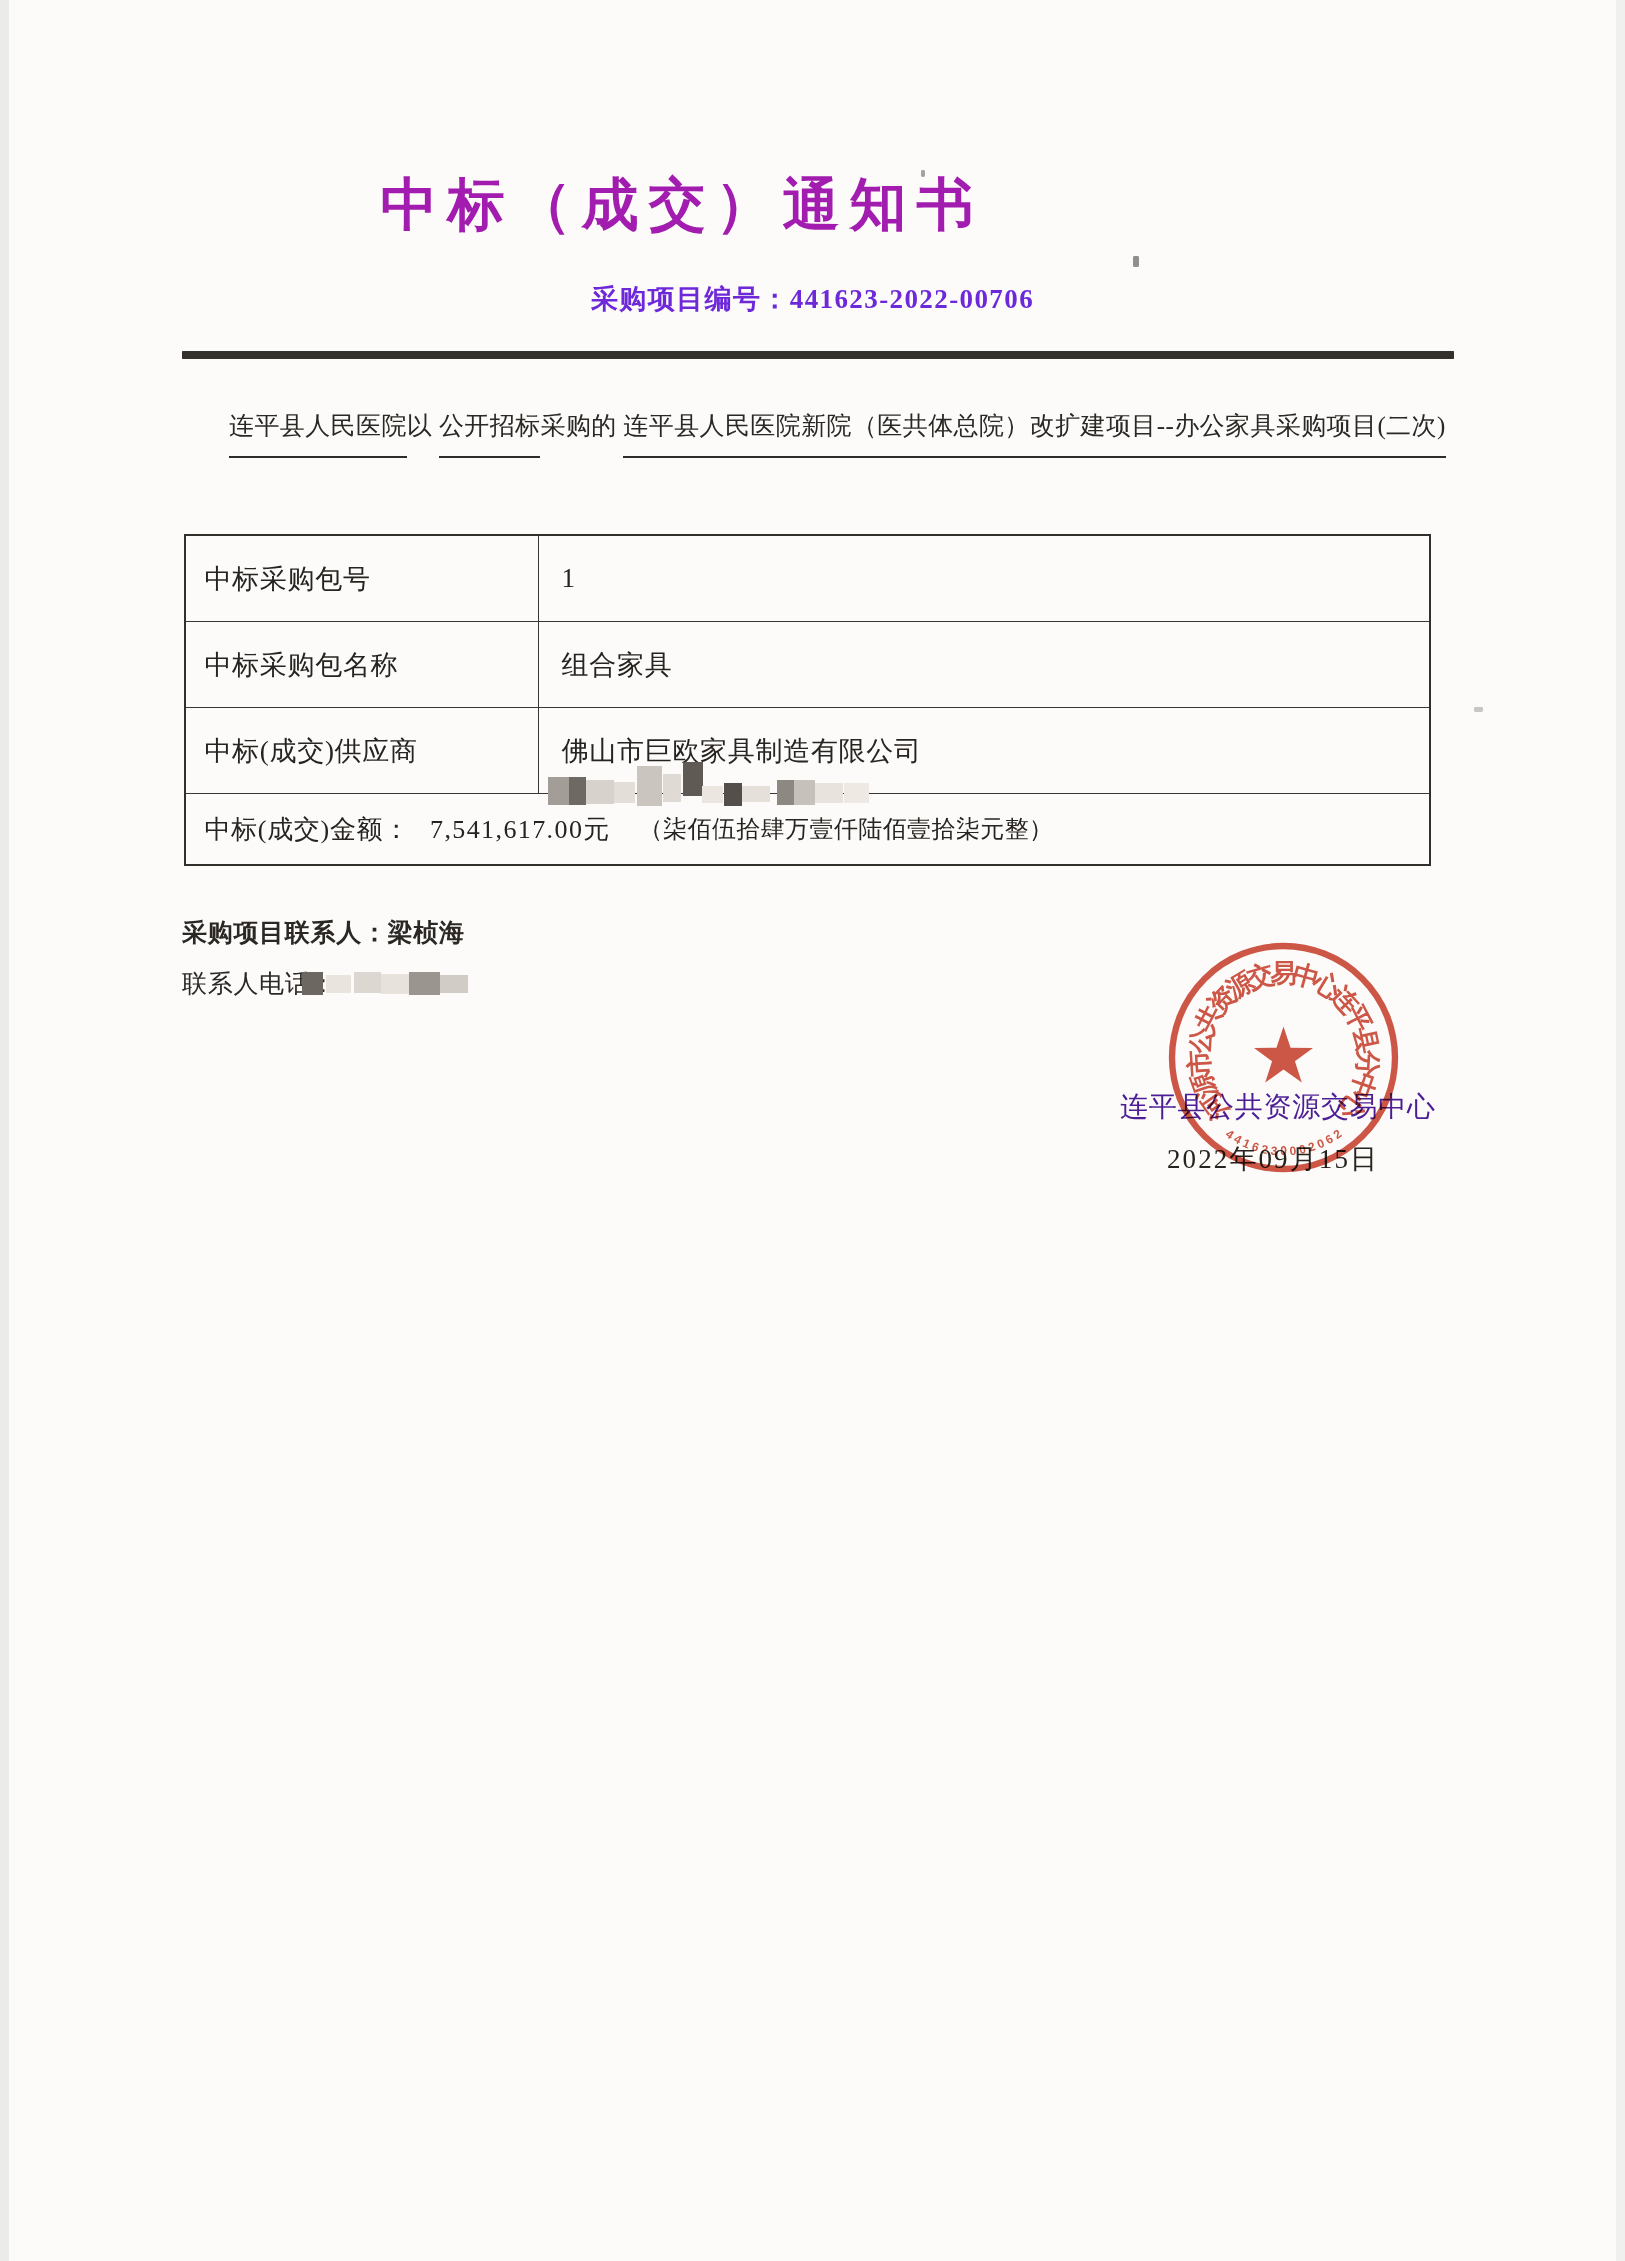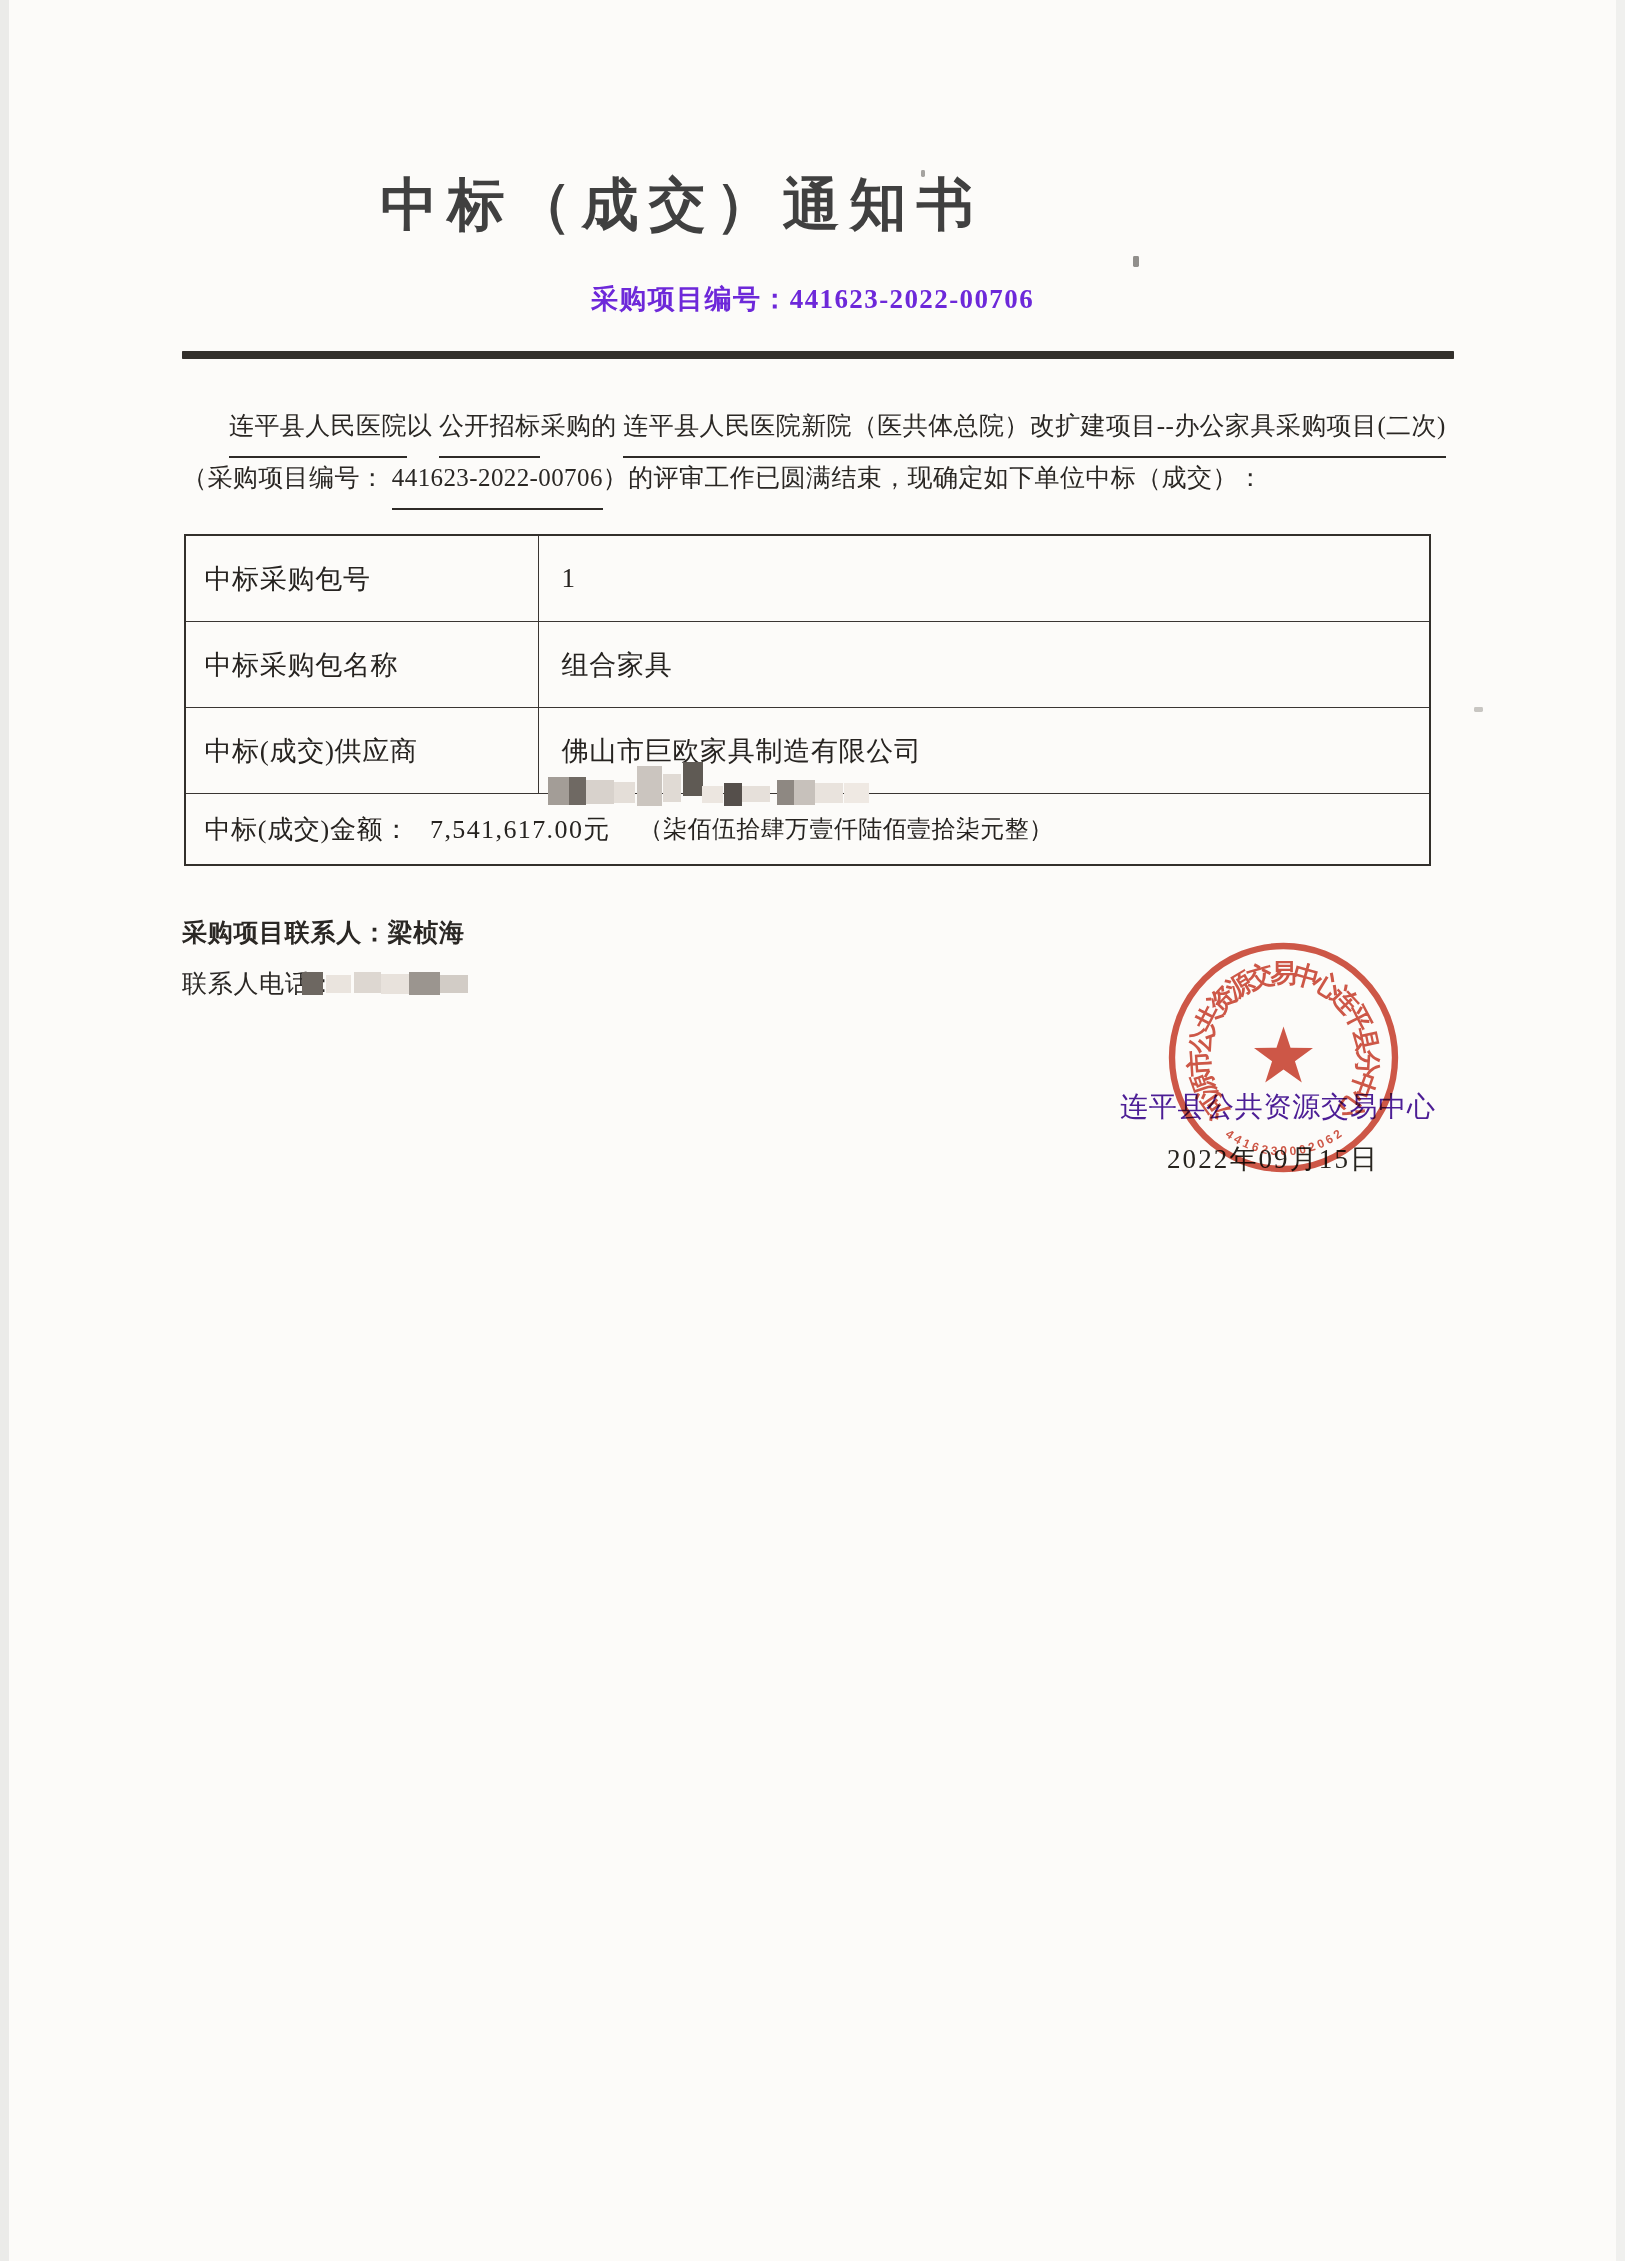--- a/index.html
+++ b/index.html
@@ -10,21 +10,21 @@
     color:#262320;
     overflow:hidden;
   }
   .edge-strip{position:absolute;top:0;bottom:0;width:9.2px;}
   .edge-left{left:0;background:#ebebe9;}
   .edge-right{right:0;background:#f0f0ee;}
 
   .doc-title{
     position:absolute;left:0;top:167px;width:1357px;
     text-align:center;font-size:57px;font-weight:900;
-    letter-spacing:10px;color:#404040;padding-left:7px;box-sizing:border-box;
+    letter-spacing:10px;color:#a21caf;padding-left:7px;box-sizing:border-box;
   }
   .doc-subtitle{
     position:absolute;left:0;top:281px;width:1625px;
     text-align:center;font-size:27px;font-weight:700;
     letter-spacing:1.4px;color:#6d28d9;
   }
   .title-rule{
     position:absolute;left:182px;top:351px;width:1272px;height:7.8px;
     background:#33302c;border-radius:0.7px;
   }
@@ -93,21 +93,20 @@
 
 <div class="edge-strip edge-left"></div>
 <div class="edge-strip edge-right"></div>
 
 <div class="doc-title">中标（成交）通知书</div>
 <div class="doc-subtitle">采购项目编号：441623-2022-00706</div>
 <div class="title-rule"></div>
 
 <div class="intro">
   <div class="line indent"><span class="u">连平县人民医院</span><span>以 </span><span class="u">公开招标</span><span>采购的 </span><span class="u">连平县人民医院新院（医共体总院）改扩建项目--办公家具采购项目(二次)</span></div>
-  <div class="line"><span>（采购项目编号： </span><span class="u">441623-2022-00706</span><span>）的评审工作已圆满结束，现确定如下单位中标（成交）：</span></div>
 </div>
 
 <div class="award-table">
   <div class="t-row">
     <div class="t-label">中标采购包号</div>
     <div class="t-value">1</div>
   </div>
   <div class="t-row">
     <div class="t-label">中标采购包名称</div>
     <div class="t-value">组合家具</div>

